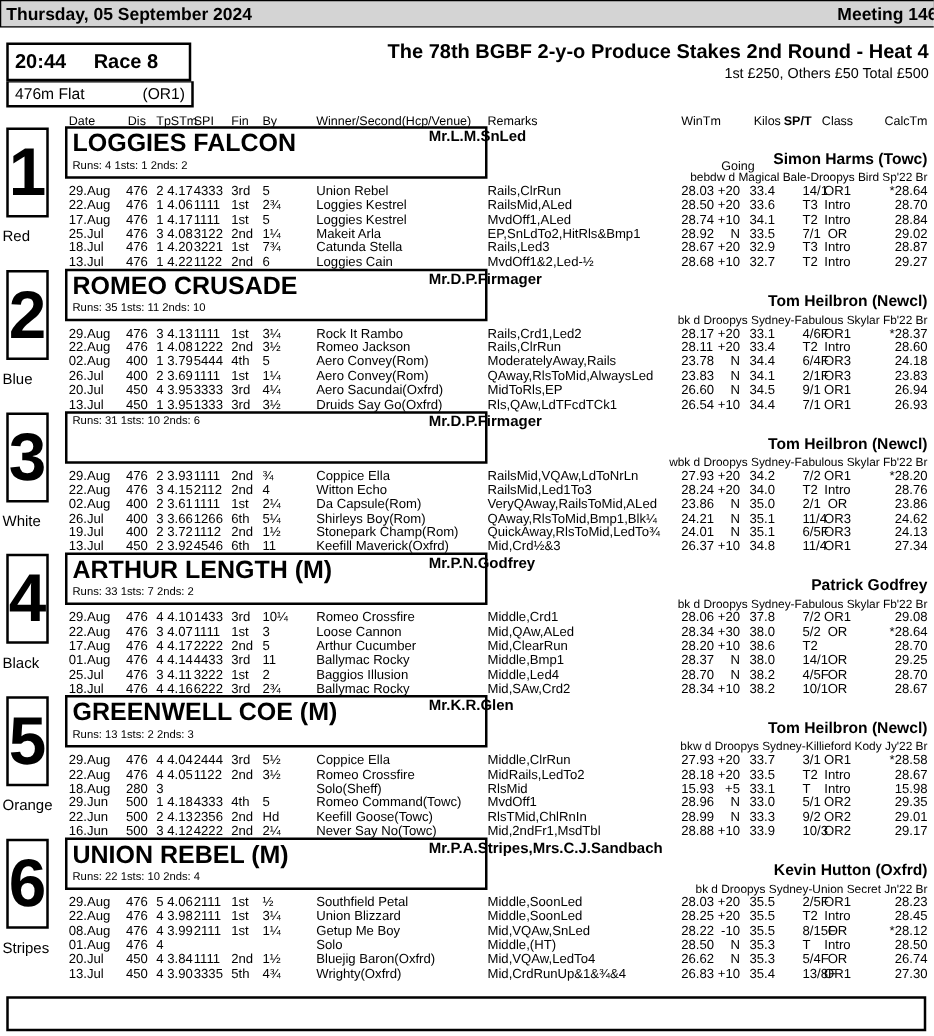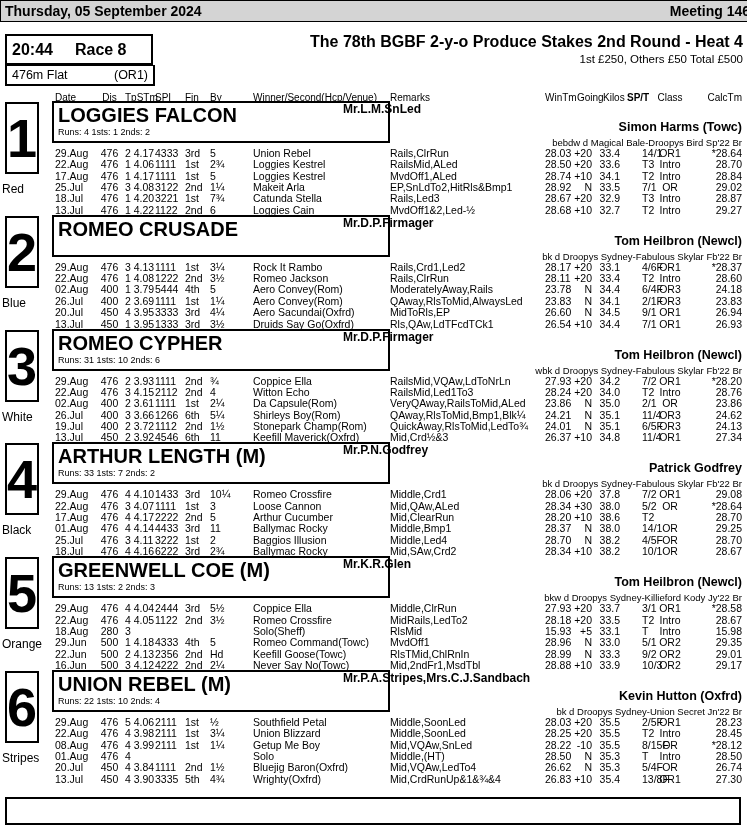--- a/index.html
+++ b/index.html
@@ -19,21 +19,21 @@
                  display:flex;justify-content:space-between;align-items:center;font-size:12.5px;padding:0 5px;}
   .race-title{left:160px;right:4px;top:33px;text-align:right;font-size:16px;font-weight:bold;white-space:nowrap;}
   .race-prizes{right:4px;top:53px;text-align:right;font-size:11.5px;}
   .frow{display:grid;grid-template-columns:45px 25px 33px 30px 25px 40px 140px 155px 23px 24px 28px 37px 26px 59px;
         height:11.35px;font-size:10.5px;line-height:11.35px;white-space:nowrap;}
   .c-date{padding-left:3px;} .c-dis{text-align:center;} .c-tpstm{padding-left:3px;white-space:pre;}
   .c-win{padding-left:3px;} .c-wintm{text-align:right;} .c-going{text-align:right;}
   .c-kilos{text-align:right;} .c-sp{padding-left:22px;} .c-class{text-align:center;} .c-calc{text-align:right;}
   .colheader{left:52px;top:92px;width:690px;font-size:10px;height:12px;}
   .colheader .c-wintm{text-align:left;}
-  .colheader .c-going{text-align:left;padding-left:9px;}
+  .colheader .c-going{text-align:left;padding-left:9px;margin-top:36px;}
   .colheader .c-kilos{text-align:left;padding-left:11px;}
   .colheader .c-sp{padding-left:7px;font-weight:bold;}
   .dog{position:absolute;left:0;width:747px;height:113px;}
   .trap-box{position:absolute;left:5px;top:1px;width:30px;height:68px;border:2px solid #000;
             display:flex;align-items:center;justify-content:center;}
   .trap-num{font-size:54px;font-weight:bold;line-height:60px;}
   .trap-color{position:absolute;left:2px;top:81px;font-size:12px;white-space:nowrap;}
   .name-box{position:absolute;left:52px;top:0;width:338px;height:42px;border:2px solid #000;box-sizing:border-box;overflow:hidden;}
   .dog-name{font-size:20px;font-weight:bold;line-height:23px;padding:1px 0 0 4px;white-space:nowrap;}
   .dog-stats{font-size:9px;line-height:11px;padding-left:4px;}
@@ -195,20 +195,21 @@
   </div>
       </div>
   </section>
     <section class="dog" style="top: 214.8px;">
     <div class="trap-box">
       <span class="trap-num">2</span>
     </div>
     <div class="trap-color">Blue</div>
     <div class="name-box">
       <div class="dog-name">ROMEO CRUSADE</div>
+      <div class="dog-stats">Runs: 35 1sts: 11 2nds: 10</div>
     </div>
     <div class="owner">Mr.D.P.Firmager</div>
     <div class="trainer">Tom Heilbron (Newcl)</div>
     <div class="breeding">bk d Droopys Sydney-Fabulous Skylar Fb'22 Br</div>
     <div class="rows">
         <div class="frow">
     <span class="c-date">29.Aug</span>
     <span class="c-dis">476</span>
     <span class="c-tpstm">3 4.13</span>
     <span class="c-spi">1111</span>
@@ -304,21 +305,20 @@
     <span class="c-calc">26.93</span>
   </div>
       </div>
   </section>
     <section class="dog" style="top: 328.6px;">
     <div class="trap-box">
       <span class="trap-num">3</span>
     </div>
     <div class="trap-color">White</div>
     <div class="name-box">
-      <div class="dog-name">ROMEO CYPHER</div>
       <div class="dog-stats">Runs: 31 1sts: 10 2nds: 6</div>
     </div>
     <div class="owner">Mr.D.P.Firmager</div>
     <div class="trainer">Tom Heilbron (Newcl)</div>
     <div class="breeding">wbk d Droopys Sydney-Fabulous Skylar Fb'22 Br</div>
     <div class="rows">
         <div class="frow">
     <span class="c-date">29.Aug</span>
     <span class="c-dis">476</span>
     <span class="c-tpstm">2 3.93</span>

